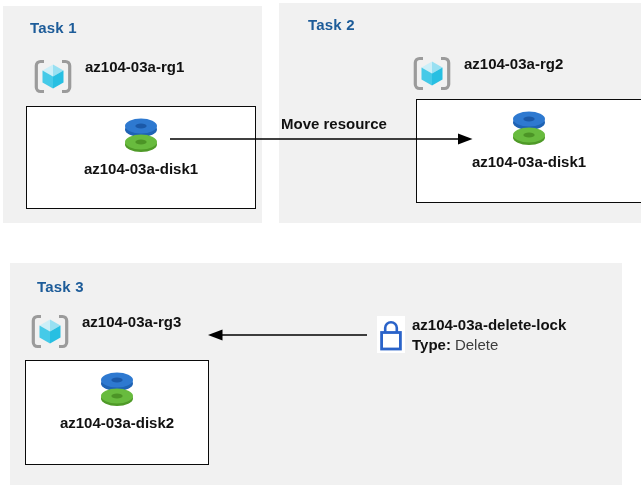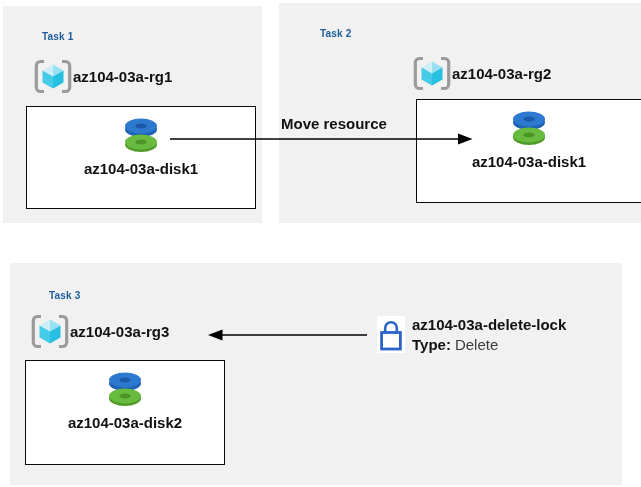--- a/index.html
+++ b/index.html
@@ -14,34 +14,35 @@
   .panel {
     position: absolute;
     background: #f1f1f1;
   }
   #task1-panel { left: 3px;   top: 6px;   width: 259px; height: 217px; }
   #task2-panel { left: 279px; top: 3px;   width: 370px; height: 220px; }
   #task3-panel { left: 10px;  top: 263px; width: 584px; height: 222px; padding-left: 28px; }
 
   .task-title {
     position: absolute;
-    margin: 16px;
-    font-size: 10px;
+    margin: 4px;
+    font-size: 15px;
     font-weight: bold;
     color: #1d5c99;
     letter-spacing: .2px;
   }
   #task1-panel .task-title { left: 23px; top: 9px; }
   #task2-panel .task-title { left: 25px; top: 9px; }
   #task3-panel .task-title { left: 23px; top: 11px; }
 
   .rg-row {
     position: absolute;
     display: flex;
-    align-items: center;
+    align-items: flex-start;
+    gap: 12px;
   }
   #task1-panel .rg-row { left: 30px;  top: 52px; }
   #task2-panel .rg-row { left: 133px; top: 52px; }
   #task3-panel .rg-row { left: 20px;  top: 50px; }
 
   .rg-label, .disk-label, .move-label, .lock-name {
     font-size: 15px;
     font-weight: bold;
     color: #111111;
     white-space: nowrap;
@@ -51,21 +52,21 @@
     position: absolute;
     background: #ffffff;
     border: 1.7px solid #0a0a0a;
     display: flex;
     flex-direction: column;
     align-items: center;
     box-sizing: border-box;
   }
   #task1-panel .res-box { left: 23px;  top: 100px; width: 230px; height: 103px; }
   #task2-panel .res-box { left: 137px; top: 96px;  width: 226px; height: 104px; }
-  #task3-panel .res-box { left: 15px;  top: 97px;  width: 200px; height: 105px; }
+  #task3-panel .res-box { left: 15px;  top: 97px;  width: 184px; height: 105px; }
   .res-box .disk-icon { margin-top: 11px; line-height: 0; }
   .res-box .disk-label { margin-top: 8px; }
 
   .move-label {
     position: absolute;
     left: 281px;
     top: 115px;
   }
 
   .lock-box {

